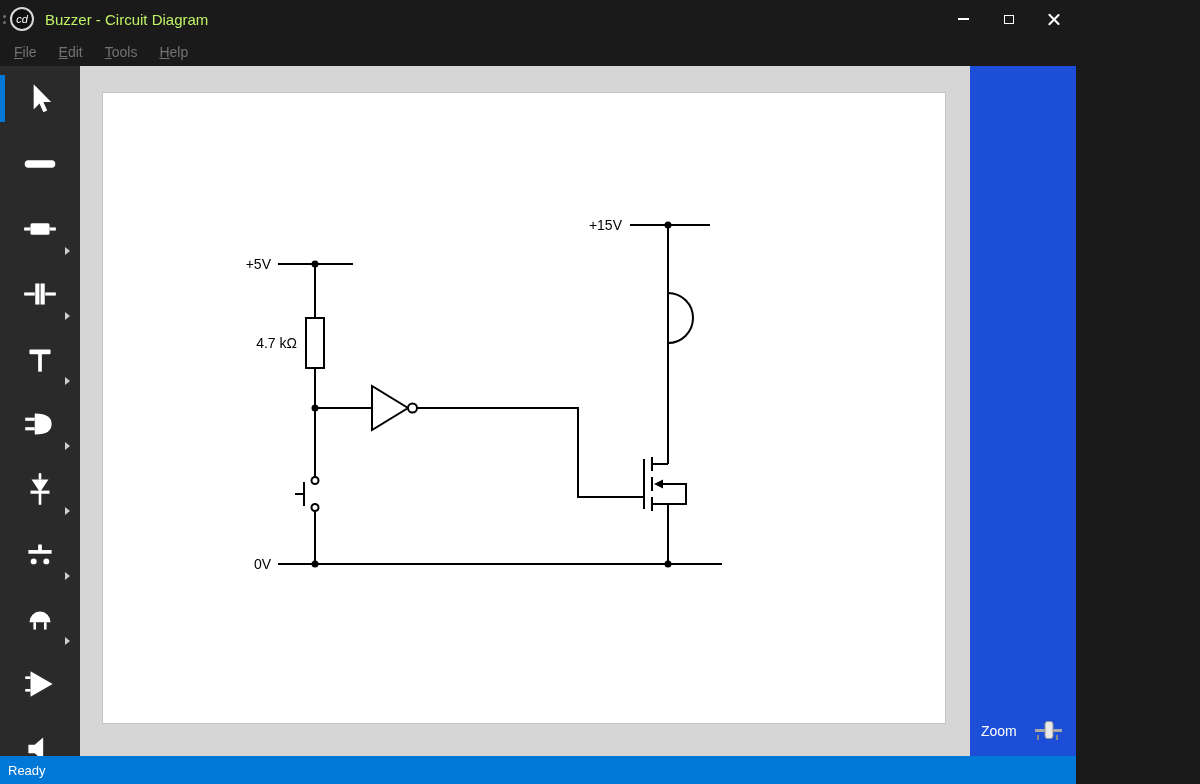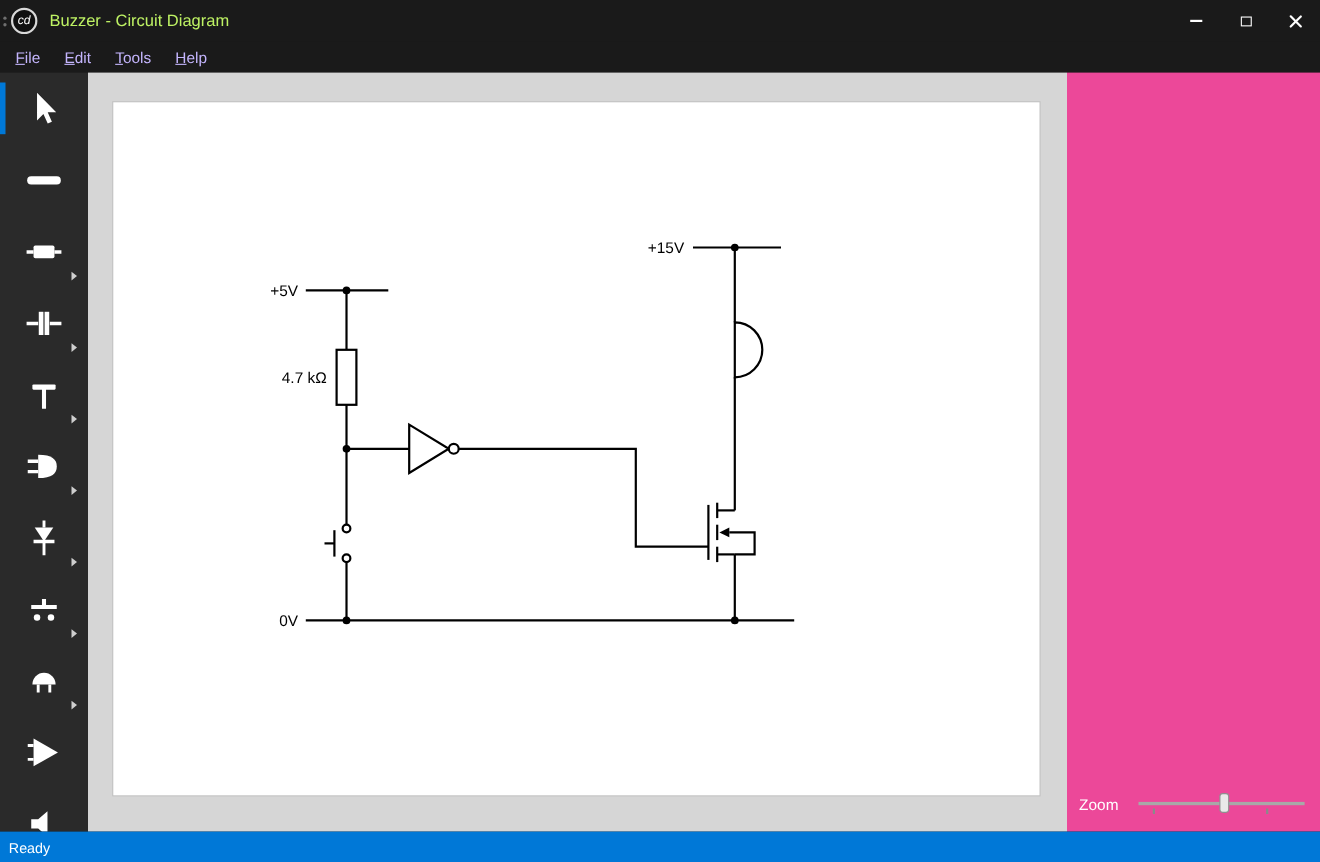--- a/index.html
+++ b/index.html
@@ -2,21 +2,21 @@
 <html><head>
 <meta charset="utf-8">
 <style>
   * { box-sizing: border-box; }
   html,body { margin:0; padding:0; }
   body {
     width:1200px; height:784px; overflow:hidden;
     font-family:"Liberation Sans", sans-serif;
     background:#1a1a1a;
   }
-  .window { position:relative; width:1200px; height:784px; background:#1a1a1a; }
+  .window { position:relative; width:1076px; height:784px; background:#1a1a1a; }
 
   
   .titlebar { height:38px; display:flex; align-items:center; background:#1a1a1a; }
   .logo-pins { display:flex; flex-direction:column; gap:3px; margin-left:3px; }
   .logo-pins .pin { width:3px; height:3px; border-radius:50%; background:#6f6f6f; }
   .logo {
     width:24px; height:24px; border-radius:50%; border:2px solid #d9d9d9;
     background:#101010; color:#fff; font-style:italic; font-size:11px;
     display:flex; align-items:center; justify-content:center; margin-left:4px;
   }
@@ -28,21 +28,21 @@
   .glyph-close { position:relative; width:13px; height:13px; }
   .glyph-close::before, .glyph-close::after {
     content:""; position:absolute; left:5.6px; top:-1px; width:1.8px; height:15px;
     background:#fff; border-radius:1px;
   }
   .glyph-close::before { transform:rotate(45deg); }
   .glyph-close::after  { transform:rotate(-45deg); }
 
   
   .menubar { height:28px; display:flex; align-items:center; background:#1a1a1a; padding-left:3px; }
-  .menu-item { color:#c4b5fd; font-size:14px; padding:4px 11px; cursor:default; }
+  .menu-item { color:#737373; font-size:14px; padding:4px 11px; cursor:default; }
   .menu-item .accel { text-decoration:underline; }
 
   
   .content { position:absolute; top:66px; left:0; right:0; bottom:28px; display:flex; }
 
   .toolbar { width:80px; background:#2a2a2a; overflow:hidden; flex:0 0 80px; }
   .tool-btn { width:80px; height:65px; position:relative; display:flex; align-items:center; justify-content:center; }
   .tool-btn.selected::before {
     content:""; position:absolute; left:0; top:9px; bottom:9px; width:5px; background:#0078d7;
   }
@@ -52,21 +52,21 @@
     border-left:5px solid #cfcfcf; border-top:4px solid transparent; border-bottom:4px solid transparent;
   }
 
   .canvas-area { width:890px; flex:0 0 890px; background:#d6d6d6; position:relative; }
   .canvas {
     position:absolute; left:23px; top:27px; width:842px; height:630px;
     background:#ffffff; box-shadow:0 0 0 1px #c2c2c2;
   }
   .circuit text { font-family:"Liberation Sans", sans-serif; font-size:14px; }
 
-  .right-panel { flex:1; background:#ec4899; position:relative; }
+  .right-panel { flex:1; background:#1d4ed8; position:relative; }
   .zoom-row {
     position:absolute; left:11px; right:14px; bottom:12px; height:26px;
     display:flex; align-items:center; color:#ffffff; font-size:14px;
   }
   .zoom-label { margin-right:18px; }
   .slider { position:relative; flex:1; height:22px; }
   .slider-track { position:absolute; left:0; right:0; top:9px; height:3px; background:#a8a8a8; }
   .slider-handle {
     position:absolute; top:1px; width:9px; height:18px; border-radius:3px;
     background:#e9e9e9; border:1px solid #8f8f8f; transform:translateX(-50%);

